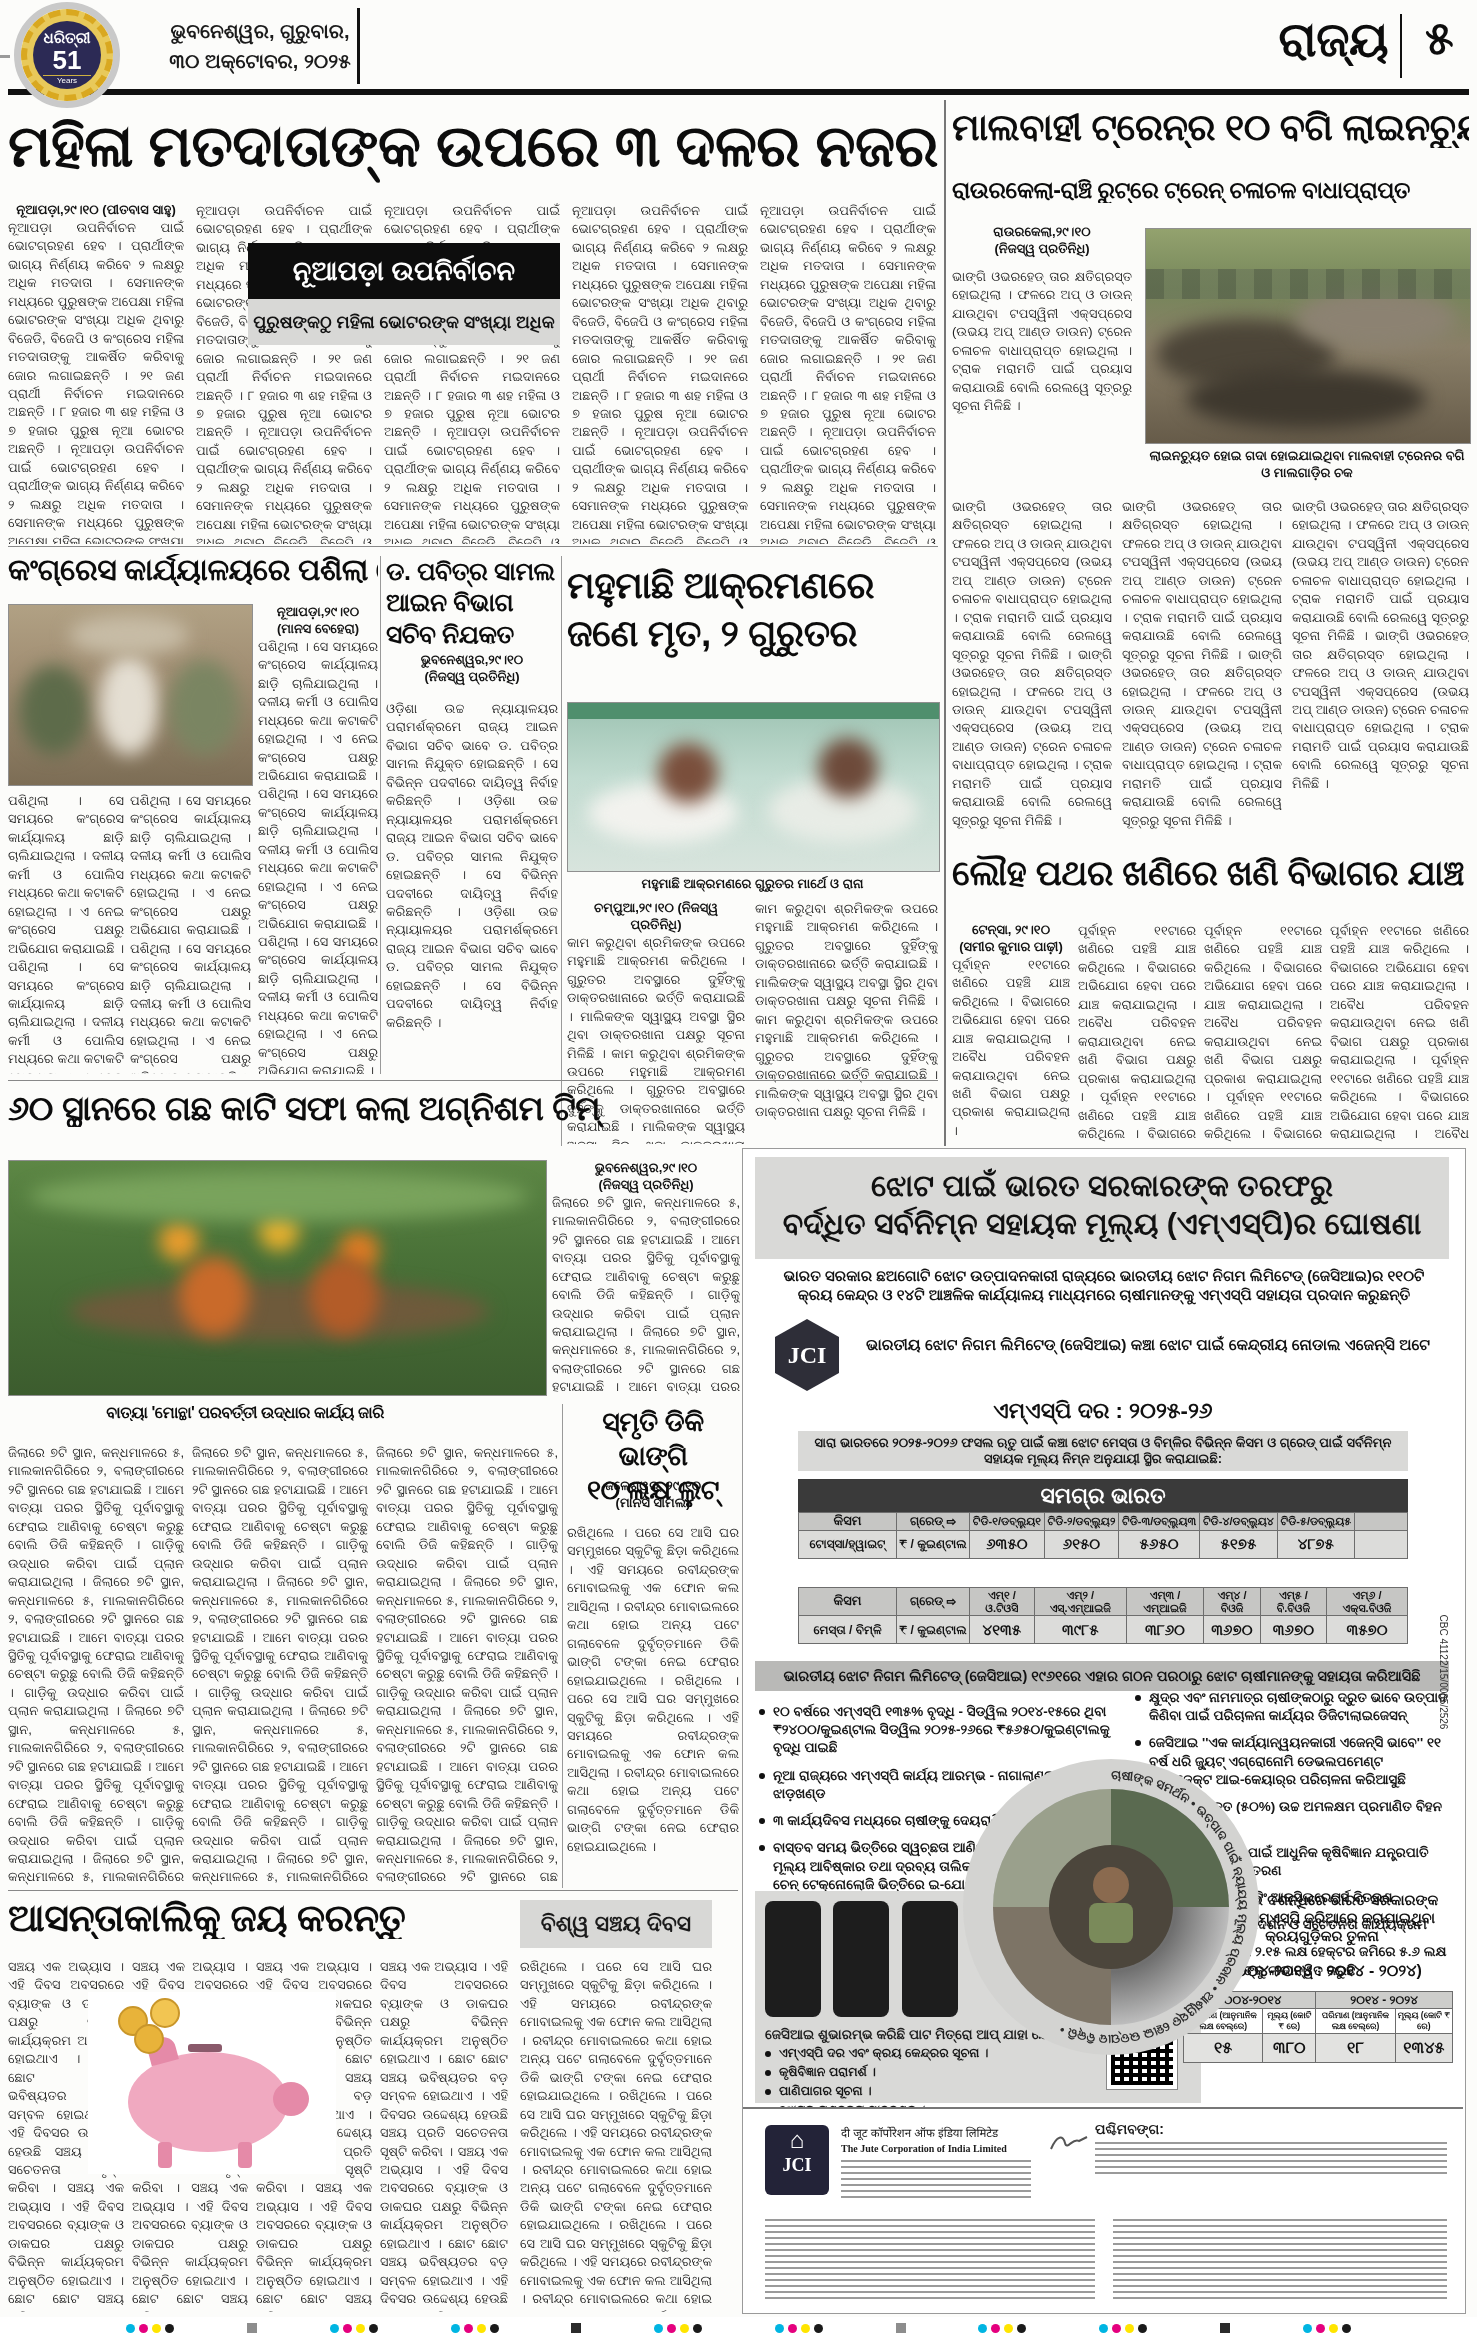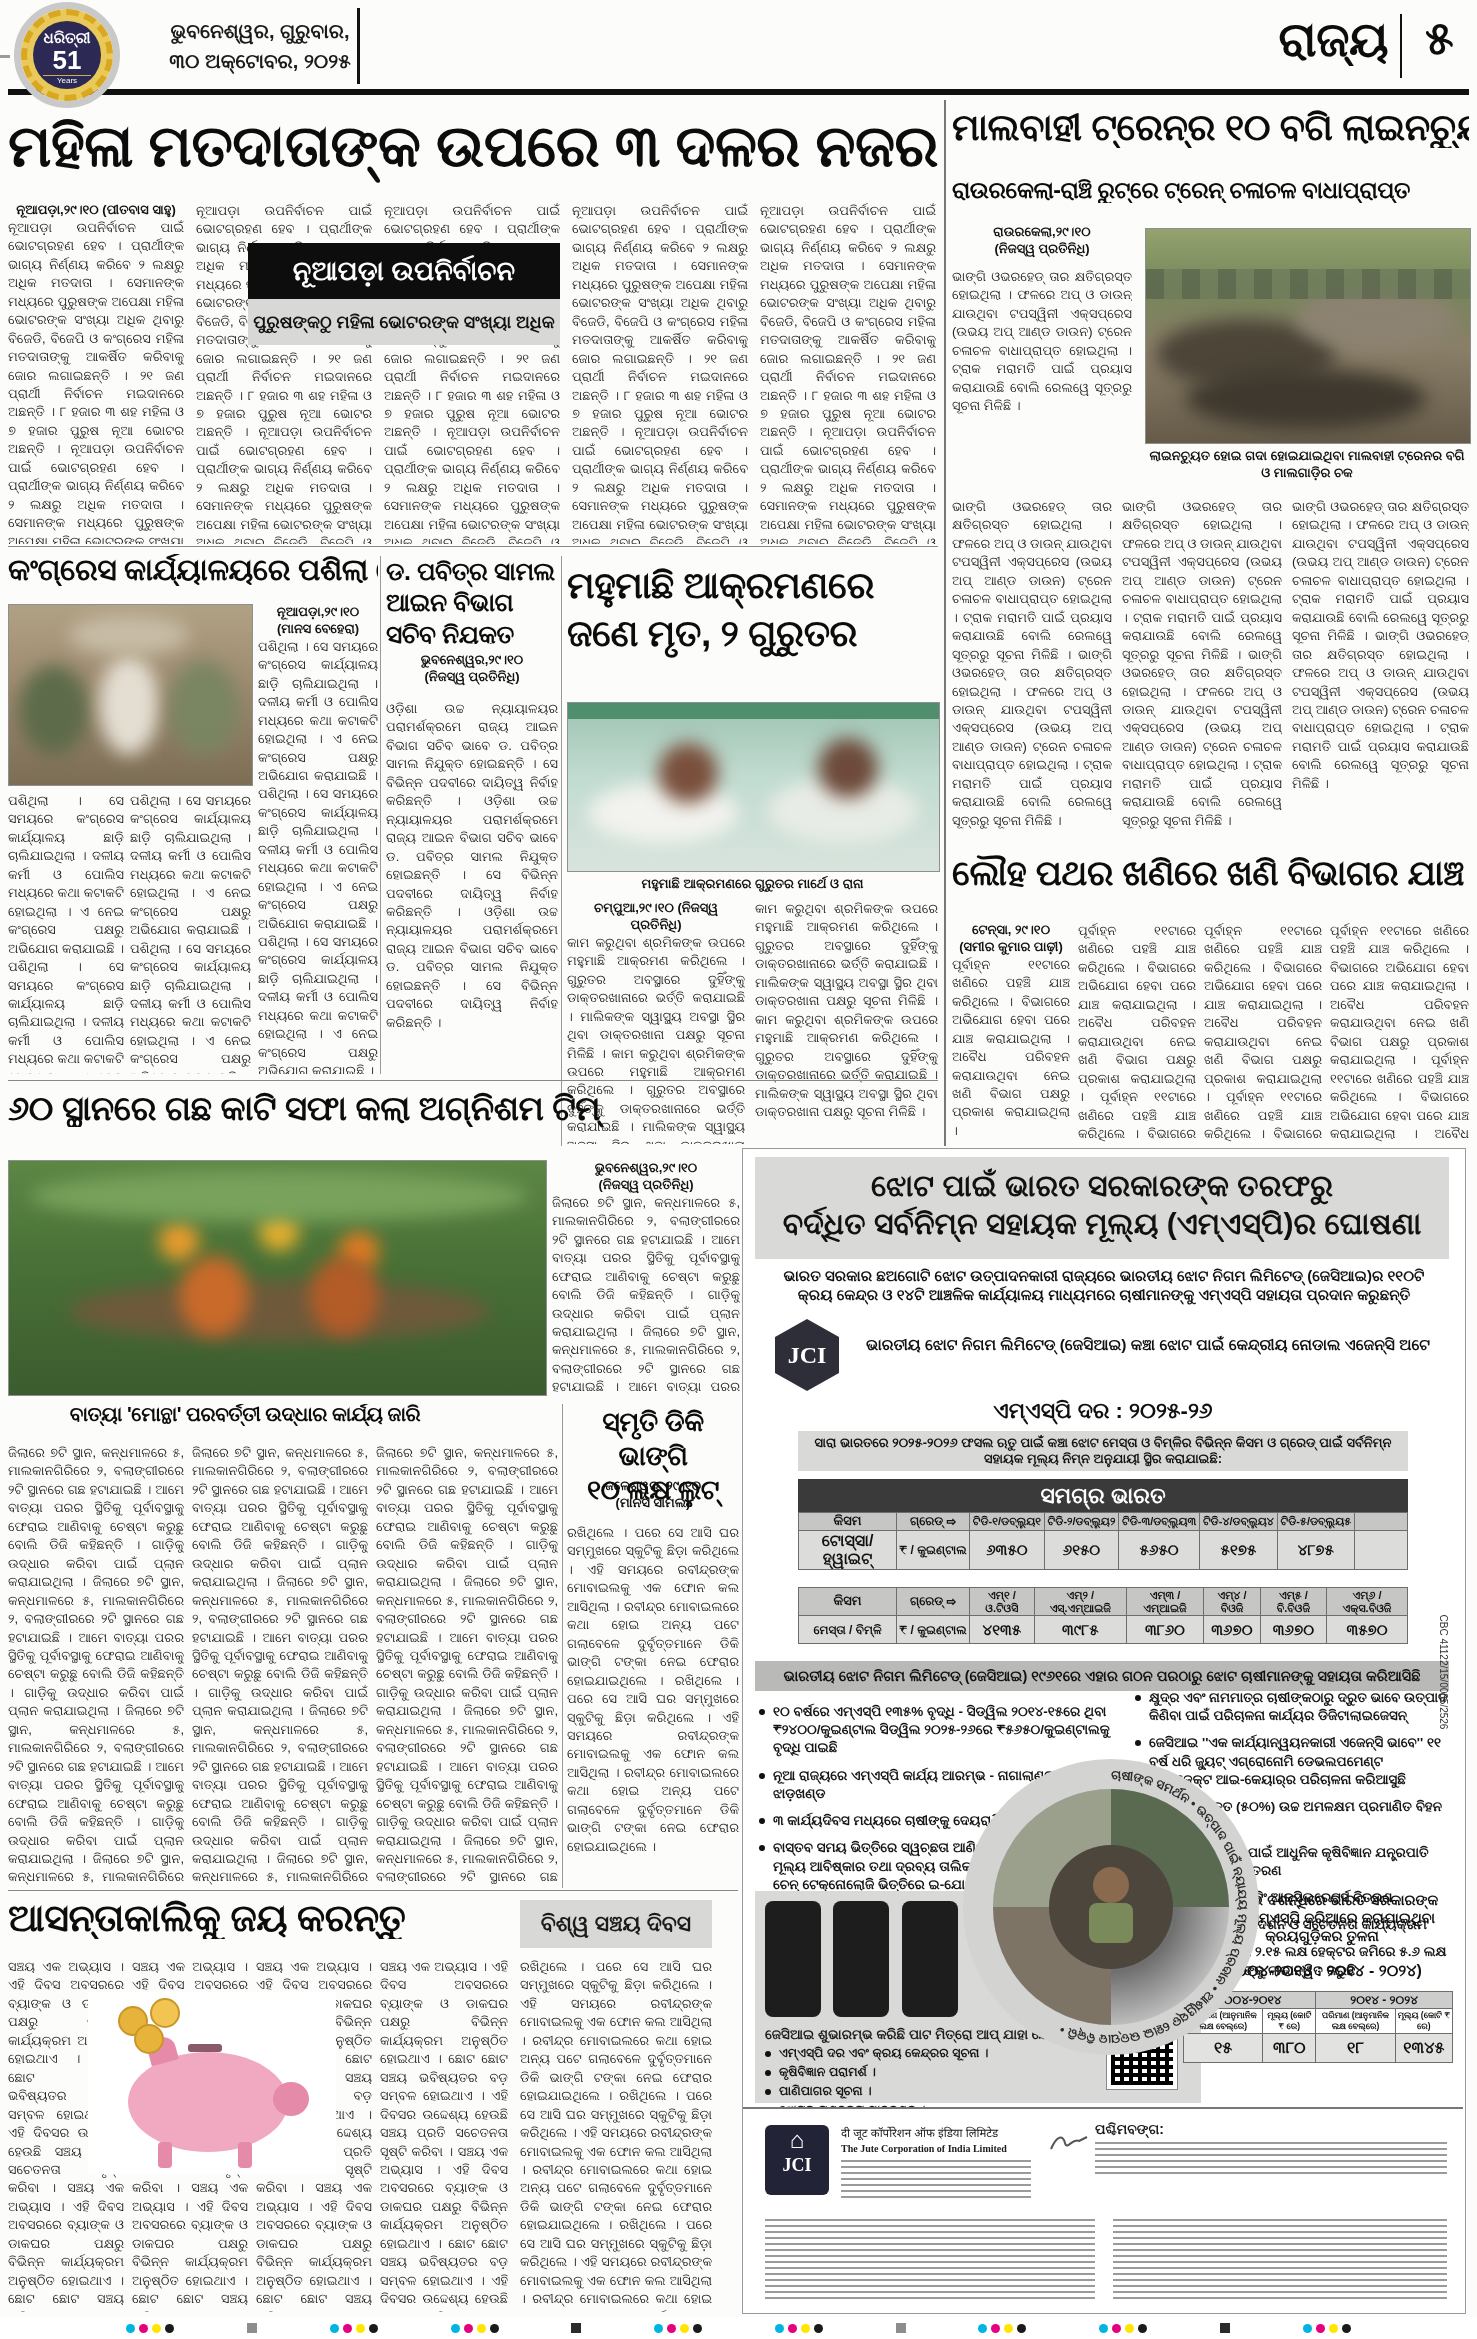--- a/index.html
+++ b/index.html
@@ -227,21 +227,21 @@
       <div class="blob" style="left:330px;top:70px;width:40px;height:40px;background:#de7c24;"></div>
       <div class="blob" style="left:170px;top:95px;width:70px;height:80px;background:#c96a2a;"></div>
       <div class="blob" style="left:300px;top:95px;width:70px;height:80px;background:#b35c28;"></div>
       <div class="blob" style="left:20px;top:10px;width:500px;height:50px;background:#79a35c;"></div>
     </div>
     <div class="col" style="left:552px;top:1160px;width:188px;height:236px;">
       <div class="byline">ଭୁବନେଶ୍ୱର,୨୯।୧୦</div>
       <div class="byline">(ନିଜସ୍ୱ ପ୍ରତିନିଧି)</div>
       <span>ଜିଲାରେ ୭ଟି ସ୍ଥାନ, କନ୍ଧମାଳରେ ୫, ମାଲକାନଗିରିରେ ୨, ବଲାଙ୍ଗୀରରେ ୨ଟି ସ୍ଥାନରେ ଗଛ ହଟାଯାଇଛି । ଆମେ ବାତ୍ୟା ପରର ସ୍ଥିତିକୁ ପୂର୍ବାବସ୍ଥାକୁ ଫେରାଇ ଆଣିବାକୁ ଚେଷ୍ଟା କରୁଛୁ ବୋଲି ଡିଜି କହିଛନ୍ତି । ଗାଡ଼ିକୁ ଉଦ୍ଧାର କରିବା ପାଇଁ ପ୍ଲାନ କରାଯାଇଥିଲା । ଜିଲାରେ ୭ଟି ସ୍ଥାନ, କନ୍ଧମାଳରେ ୫, ମାଲକାନଗିରିରେ ୨, ବଲାଙ୍ଗୀରରେ ୨ଟି ସ୍ଥାନରେ ଗଛ ହଟାଯାଇଛି । ଆମେ ବାତ୍ୟା ପରର ସ୍ଥିତିକୁ ପୂର୍ବାବସ୍ଥାକୁ ଫେରାଇ ଆଣିବାକୁ ଚେଷ୍ଟା କରୁଛୁ ବୋଲି ଡିଜି କହିଛନ୍ତି । ଗାଡ଼ିକୁ ଉଦ୍ଧାର କରିବା ପାଇଁ ପ୍ଲାନ କରାଯାଇଥିଲା ।</span>
     </div>
-    <div class="abs hl nowrap" style="left:30px;top:1404px;width:430px;font-size:20px;text-align:center;">ବାତ୍ୟା 'ମୋନ୍ଥା' ପରବର୍ତ୍ତୀ ଉଦ୍ଧାର କାର୍ଯ୍ୟ ଜାରି</div>
+    <div class="abs hl nowrap" style="left:30px;top:1404px;width:430px;font-size:16px;text-align:center;">ବାତ୍ୟା 'ମୋନ୍ଥା' ପରବର୍ତ୍ତୀ ଉଦ୍ଧାର କାର୍ଯ୍ୟ ଜାରି</div>
     <div class="col" style="left:8px;top:1444px;width:176px;height:444px;">
       <span>ଜିଲାରେ ୭ଟି ସ୍ଥାନ, କନ୍ଧମାଳରେ ୫, ମାଲକାନଗିରିରେ ୨, ବଲାଙ୍ଗୀରରେ ୨ଟି ସ୍ଥାନରେ ଗଛ ହଟାଯାଇଛି । ଆମେ ବାତ୍ୟା ପରର ସ୍ଥିତିକୁ ପୂର୍ବାବସ୍ଥାକୁ ଫେରାଇ ଆଣିବାକୁ ଚେଷ୍ଟା କରୁଛୁ ବୋଲି ଡିଜି କହିଛନ୍ତି । ଗାଡ଼ିକୁ ଉଦ୍ଧାର କରିବା ପାଇଁ ପ୍ଲାନ କରାଯାଇଥିଲା । ଜିଲାରେ ୭ଟି ସ୍ଥାନ, କନ୍ଧମାଳରେ ୫, ମାଲକାନଗିରିରେ ୨, ବଲାଙ୍ଗୀରରେ ୨ଟି ସ୍ଥାନରେ ଗଛ ହଟାଯାଇଛି । ଆମେ ବାତ୍ୟା ପରର ସ୍ଥିତିକୁ ପୂର୍ବାବସ୍ଥାକୁ ଫେରାଇ ଆଣିବାକୁ ଚେଷ୍ଟା କରୁଛୁ ବୋଲି ଡିଜି କହିଛନ୍ତି । ଗାଡ଼ିକୁ ଉଦ୍ଧାର କରିବା ପାଇଁ ପ୍ଲାନ କରାଯାଇଥିଲା । ଜିଲାରେ ୭ଟି ସ୍ଥାନ, କନ୍ଧମାଳରେ ୫, ମାଲକାନଗିରିରେ ୨, ବଲାଙ୍ଗୀରରେ ୨ଟି ସ୍ଥାନରେ ଗଛ ହଟାଯାଇଛି । ଆମେ ବାତ୍ୟା ପରର ସ୍ଥିତିକୁ ପୂର୍ବାବସ୍ଥାକୁ ଫେରାଇ ଆଣିବାକୁ ଚେଷ୍ଟା କରୁଛୁ ବୋଲି ଡିଜି କହିଛନ୍ତି । ଗାଡ଼ିକୁ ଉଦ୍ଧାର କରିବା ପାଇଁ ପ୍ଲାନ କରାଯାଇଥିଲା । ଜିଲାରେ ୭ଟି ସ୍ଥାନ, କନ୍ଧମାଳରେ ୫, ମାଲକାନଗିରିରେ ୨, ବଲାଙ୍ଗୀରରେ ୨ଟି ସ୍ଥାନରେ ଗଛ ହଟାଯାଇଛି । ଆମେ ବାତ୍ୟା ପରର ସ୍ଥିତିକୁ ପୂର୍ବାବସ୍ଥାକୁ ଫେରାଇ ଆଣିବାକୁ ଚେଷ୍ଟା କରୁଛୁ ବୋଲି ଡିଜି କହିଛନ୍ତି । ଗାଡ଼ିକୁ ଉଦ୍ଧାର କରିବା ପାଇଁ ପ୍ଲାନ କରାଯାଇଥିଲା ।</span>
     </div>
     <div class="col" style="left:192px;top:1444px;width:176px;height:444px;">
       <span>ଜିଲାରେ ୭ଟି ସ୍ଥାନ, କନ୍ଧମାଳରେ ୫, ମାଲକାନଗିରିରେ ୨, ବଲାଙ୍ଗୀରରେ ୨ଟି ସ୍ଥାନରେ ଗଛ ହଟାଯାଇଛି । ଆମେ ବାତ୍ୟା ପରର ସ୍ଥିତିକୁ ପୂର୍ବାବସ୍ଥାକୁ ଫେରାଇ ଆଣିବାକୁ ଚେଷ୍ଟା କରୁଛୁ ବୋଲି ଡିଜି କହିଛନ୍ତି । ଗାଡ଼ିକୁ ଉଦ୍ଧାର କରିବା ପାଇଁ ପ୍ଲାନ କରାଯାଇଥିଲା । ଜିଲାରେ ୭ଟି ସ୍ଥାନ, କନ୍ଧମାଳରେ ୫, ମାଲକାନଗିରିରେ ୨, ବଲାଙ୍ଗୀରରେ ୨ଟି ସ୍ଥାନରେ ଗଛ ହଟାଯାଇଛି । ଆମେ ବାତ୍ୟା ପରର ସ୍ଥିତିକୁ ପୂର୍ବାବସ୍ଥାକୁ ଫେରାଇ ଆଣିବାକୁ ଚେଷ୍ଟା କରୁଛୁ ବୋଲି ଡିଜି କହିଛନ୍ତି । ଗାଡ଼ିକୁ ଉଦ୍ଧାର କରିବା ପାଇଁ ପ୍ଲାନ କରାଯାଇଥିଲା । ଜିଲାରେ ୭ଟି ସ୍ଥାନ, କନ୍ଧମାଳରେ ୫, ମାଲକାନଗିରିରେ ୨, ବଲାଙ୍ଗୀରରେ ୨ଟି ସ୍ଥାନରେ ଗଛ ହଟାଯାଇଛି । ଆମେ ବାତ୍ୟା ପରର ସ୍ଥିତିକୁ ପୂର୍ବାବସ୍ଥାକୁ ଫେରାଇ ଆଣିବାକୁ ଚେଷ୍ଟା କରୁଛୁ ବୋଲି ଡିଜି କହିଛନ୍ତି । ଗାଡ଼ିକୁ ଉଦ୍ଧାର କରିବା ପାଇଁ ପ୍ଲାନ କରାଯାଇଥିଲା । ଜିଲାରେ ୭ଟି ସ୍ଥାନ, କନ୍ଧମାଳରେ ୫, ମାଲକାନଗିରିରେ ୨, ବଲାଙ୍ଗୀରରେ ୨ଟି ସ୍ଥାନରେ ଗଛ ହଟାଯାଇଛି । ଆମେ ବାତ୍ୟା ପରର ସ୍ଥିତିକୁ ପୂର୍ବାବସ୍ଥାକୁ ଫେରାଇ ଆଣିବାକୁ ଚେଷ୍ଟା କରୁଛୁ ବୋଲି ଡିଜି କହିଛନ୍ତି । ଗାଡ଼ିକୁ ଉଦ୍ଧାର କରିବା ପାଇଁ ପ୍ଲାନ କରାଯାଇଥିଲା ।</span>
     </div>
     <div class="col" style="left:376px;top:1444px;width:182px;height:444px;">
       <span>ଜିଲାରେ ୭ଟି ସ୍ଥାନ, କନ୍ଧମାଳରେ ୫, ମାଲକାନଗିରିରେ ୨, ବଲାଙ୍ଗୀରରେ ୨ଟି ସ୍ଥାନରେ ଗଛ ହଟାଯାଇଛି । ଆମେ ବାତ୍ୟା ପରର ସ୍ଥିତିକୁ ପୂର୍ବାବସ୍ଥାକୁ ଫେରାଇ ଆଣିବାକୁ ଚେଷ୍ଟା କରୁଛୁ ବୋଲି ଡିଜି କହିଛନ୍ତି । ଗାଡ଼ିକୁ ଉଦ୍ଧାର କରିବା ପାଇଁ ପ୍ଲାନ କରାଯାଇଥିଲା । ଜିଲାରେ ୭ଟି ସ୍ଥାନ, କନ୍ଧମାଳରେ ୫, ମାଲକାନଗିରିରେ ୨, ବଲାଙ୍ଗୀରରେ ୨ଟି ସ୍ଥାନରେ ଗଛ ହଟାଯାଇଛି । ଆମେ ବାତ୍ୟା ପରର ସ୍ଥିତିକୁ ପୂର୍ବାବସ୍ଥାକୁ ଫେରାଇ ଆଣିବାକୁ ଚେଷ୍ଟା କରୁଛୁ ବୋଲି ଡିଜି କହିଛନ୍ତି । ଗାଡ଼ିକୁ ଉଦ୍ଧାର କରିବା ପାଇଁ ପ୍ଲାନ କରାଯାଇଥିଲା । ଜିଲାରେ ୭ଟି ସ୍ଥାନ, କନ୍ଧମାଳରେ ୫, ମାଲକାନଗିରିରେ ୨, ବଲାଙ୍ଗୀରରେ ୨ଟି ସ୍ଥାନରେ ଗଛ ହଟାଯାଇଛି । ଆମେ ବାତ୍ୟା ପରର ସ୍ଥିତିକୁ ପୂର୍ବାବସ୍ଥାକୁ ଫେରାଇ ଆଣିବାକୁ ଚେଷ୍ଟା କରୁଛୁ ବୋଲି ଡିଜି କହିଛନ୍ତି । ଗାଡ଼ିକୁ ଉଦ୍ଧାର କରିବା ପାଇଁ ପ୍ଲାନ କରାଯାଇଥିଲା । ଜିଲାରେ ୭ଟି ସ୍ଥାନ, କନ୍ଧମାଳରେ ୫, ମାଲକାନଗିରିରେ ୨, ବଲାଙ୍ଗୀରରେ ୨ଟି ସ୍ଥାନରେ ଗଛ ହଟାଯାଇଛି । ଆମେ ବାତ୍ୟା ପରର ସ୍ଥିତିକୁ ପୂର୍ବାବସ୍ଥାକୁ ଫେରାଇ ଆଣିବାକୁ ଚେଷ୍ଟା କରୁଛୁ ବୋଲି ଡିଜି କହିଛନ୍ତି । ଗାଡ଼ିକୁ ଉଦ୍ଧାର କରିବା ପାଇଁ ପ୍ଲାନ କରାଯାଇଥିଲା ।</span>
     </div>
   </div>
@@ -313,21 +313,21 @@
         <td style="width:95px;font-size:13px;">କିସମ</td>
         <td style="width:70px;font-size:12px;">ଗ୍ରେଡ୍ ⇨</td>
         <td>ଟିଡି-୧/ଡବ୍ଲ୍ୟୁ୧</td>
         <td>ଟିଡି-୨/ଡବ୍ଲ୍ୟୁ୨</td>
         <td>ଟିଡି-୩/ଡବ୍ଲ୍ୟୁ୩</td>
         <td>ଟିଡି-୪/ଡବ୍ଲ୍ୟୁ୪</td>
         <td>ଟିଡି-୫/ଡବ୍ଲ୍ୟୁ୫</td>
         <td style="width:50px;"></td>
       </tr>
       <tr class="t-val">
-        <td style="font-size:16px;">ଟୋସ୍ସା/ହ୍ୱାଇଟ୍</td>
+        <td style="font-size:12px;">ଟୋସ୍ସା/ହ୍ୱାଇଟ୍</td>
         <td style="font-size:12px;">₹ / କୁଇଣ୍ଟାଲ</td>
         <td>୬୩୫୦</td>
         <td>୬୧୫୦</td>
         <td>୫୬୫୦</td>
         <td>୫୧୭୫</td>
         <td>୪୮୭୫</td>
         <td></td>
       </tr>
     </tbody>
       </table>

